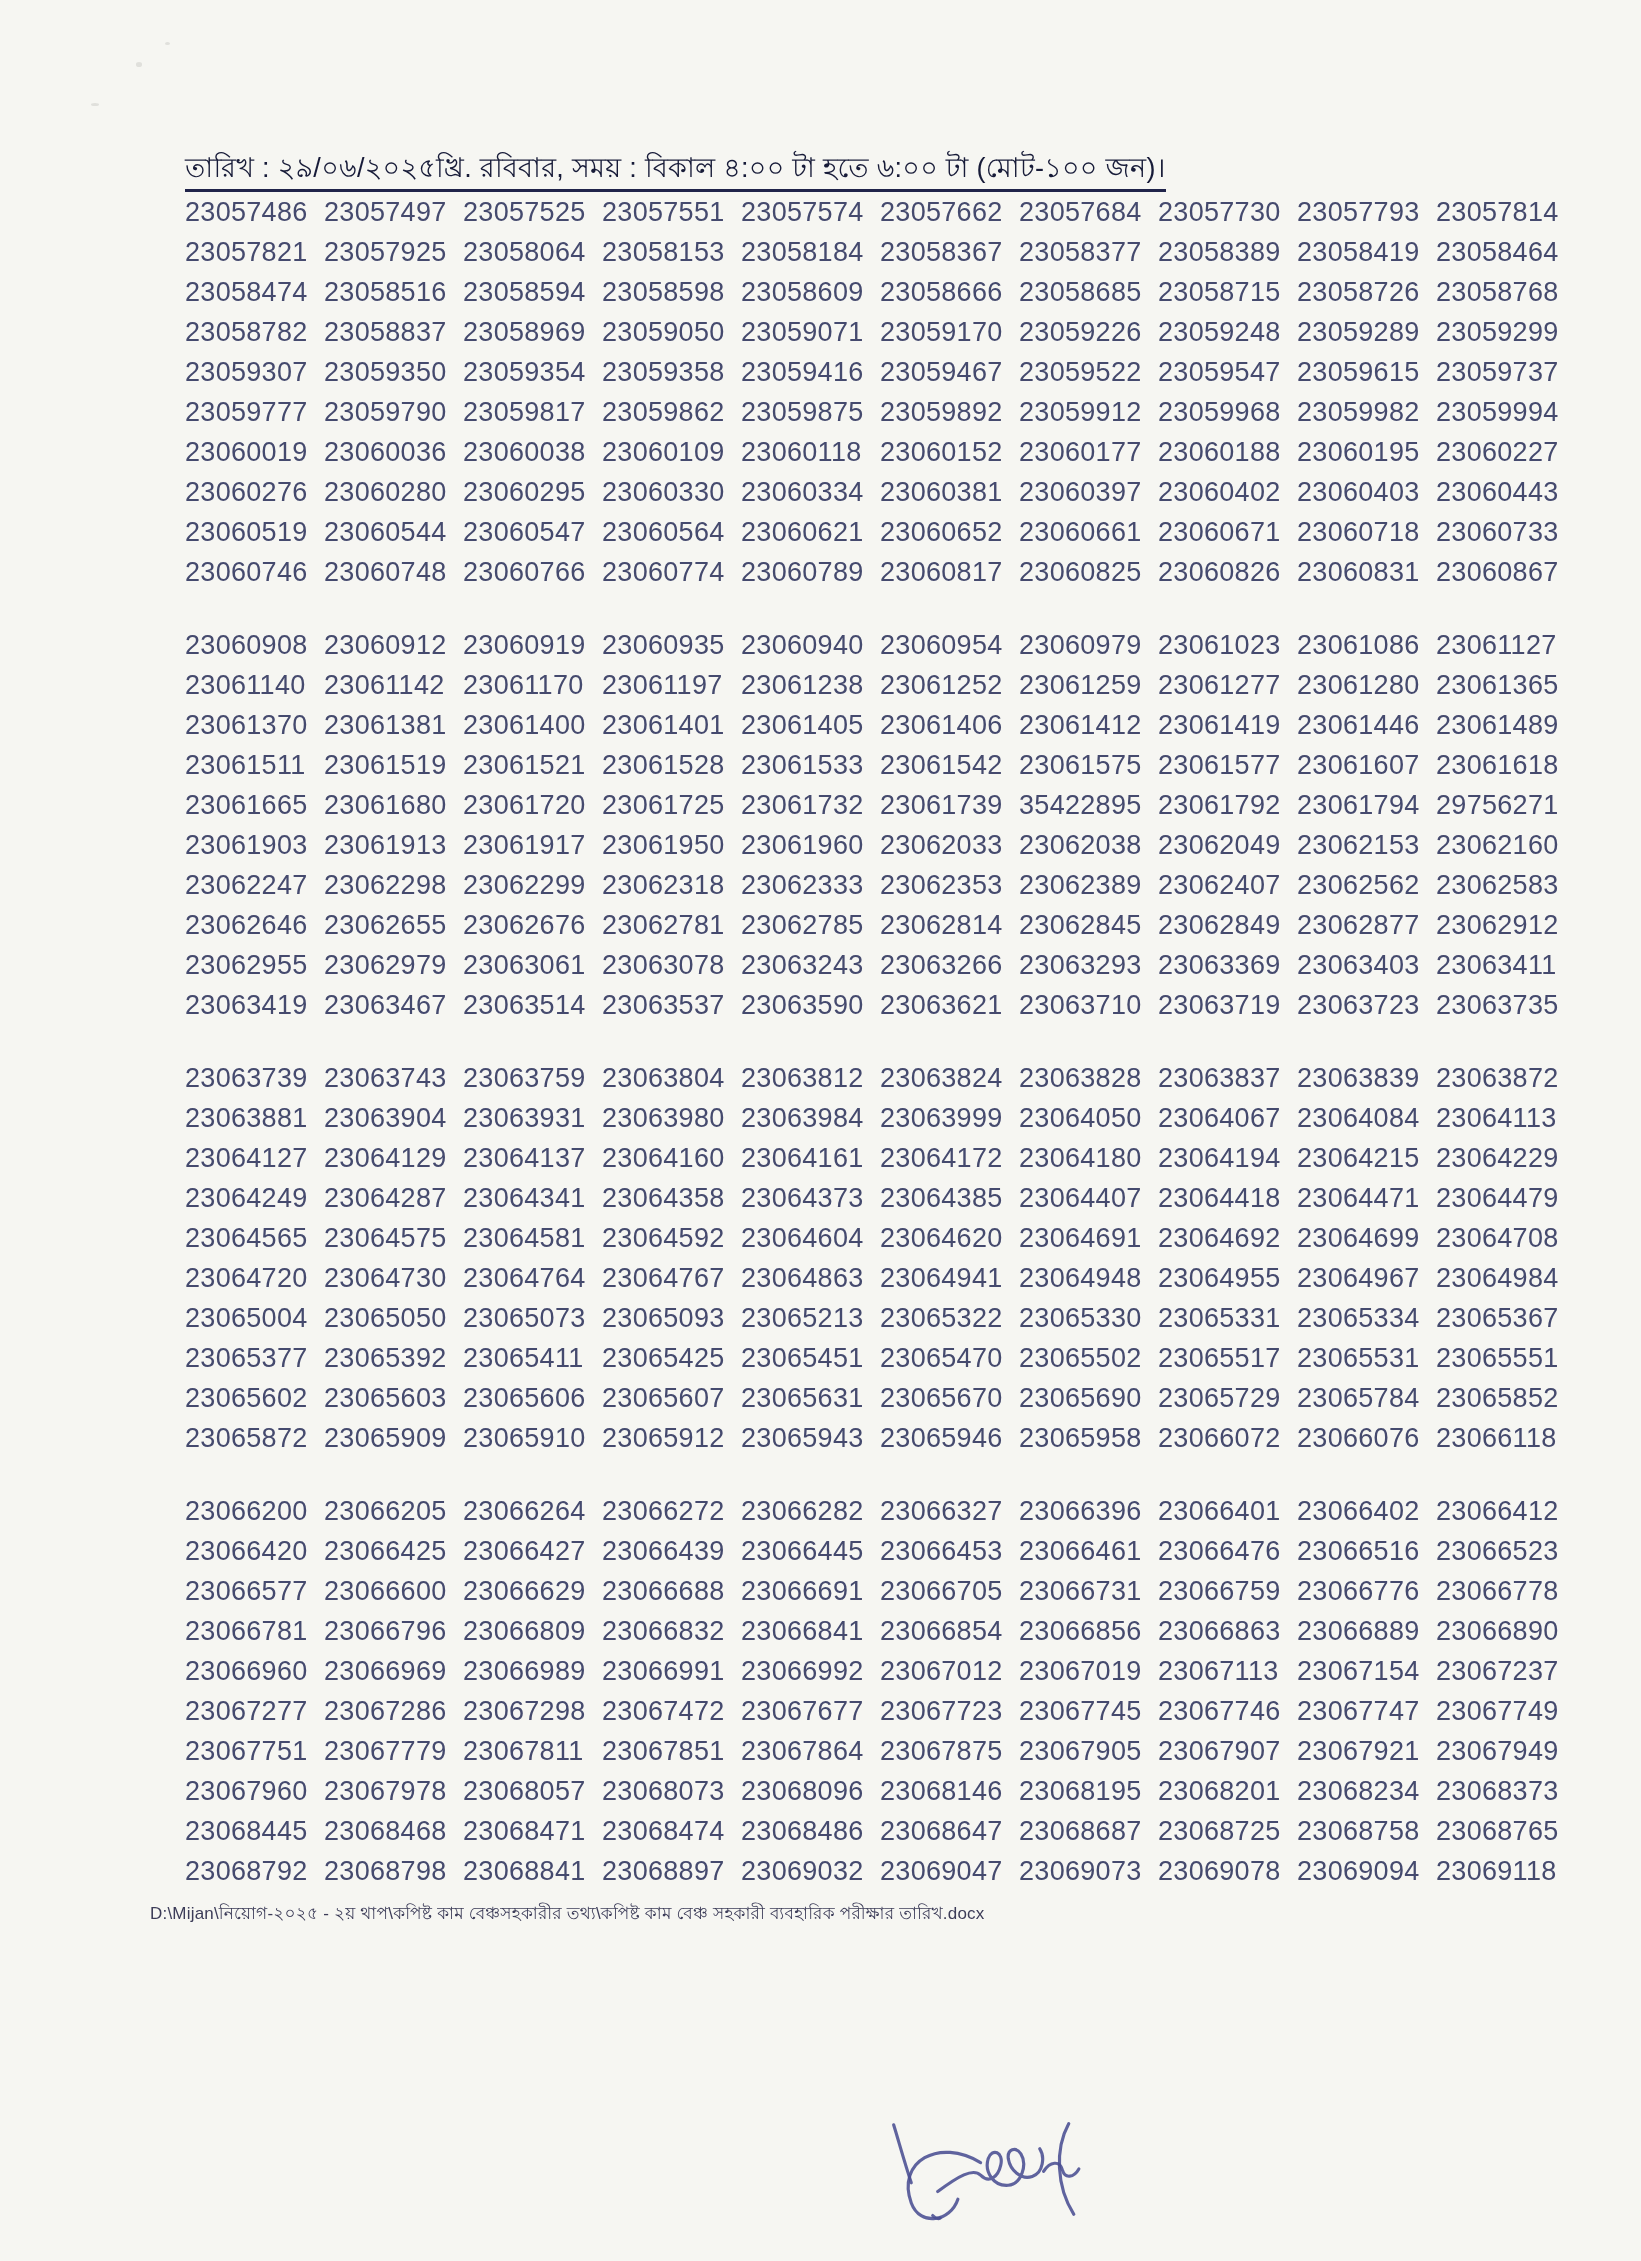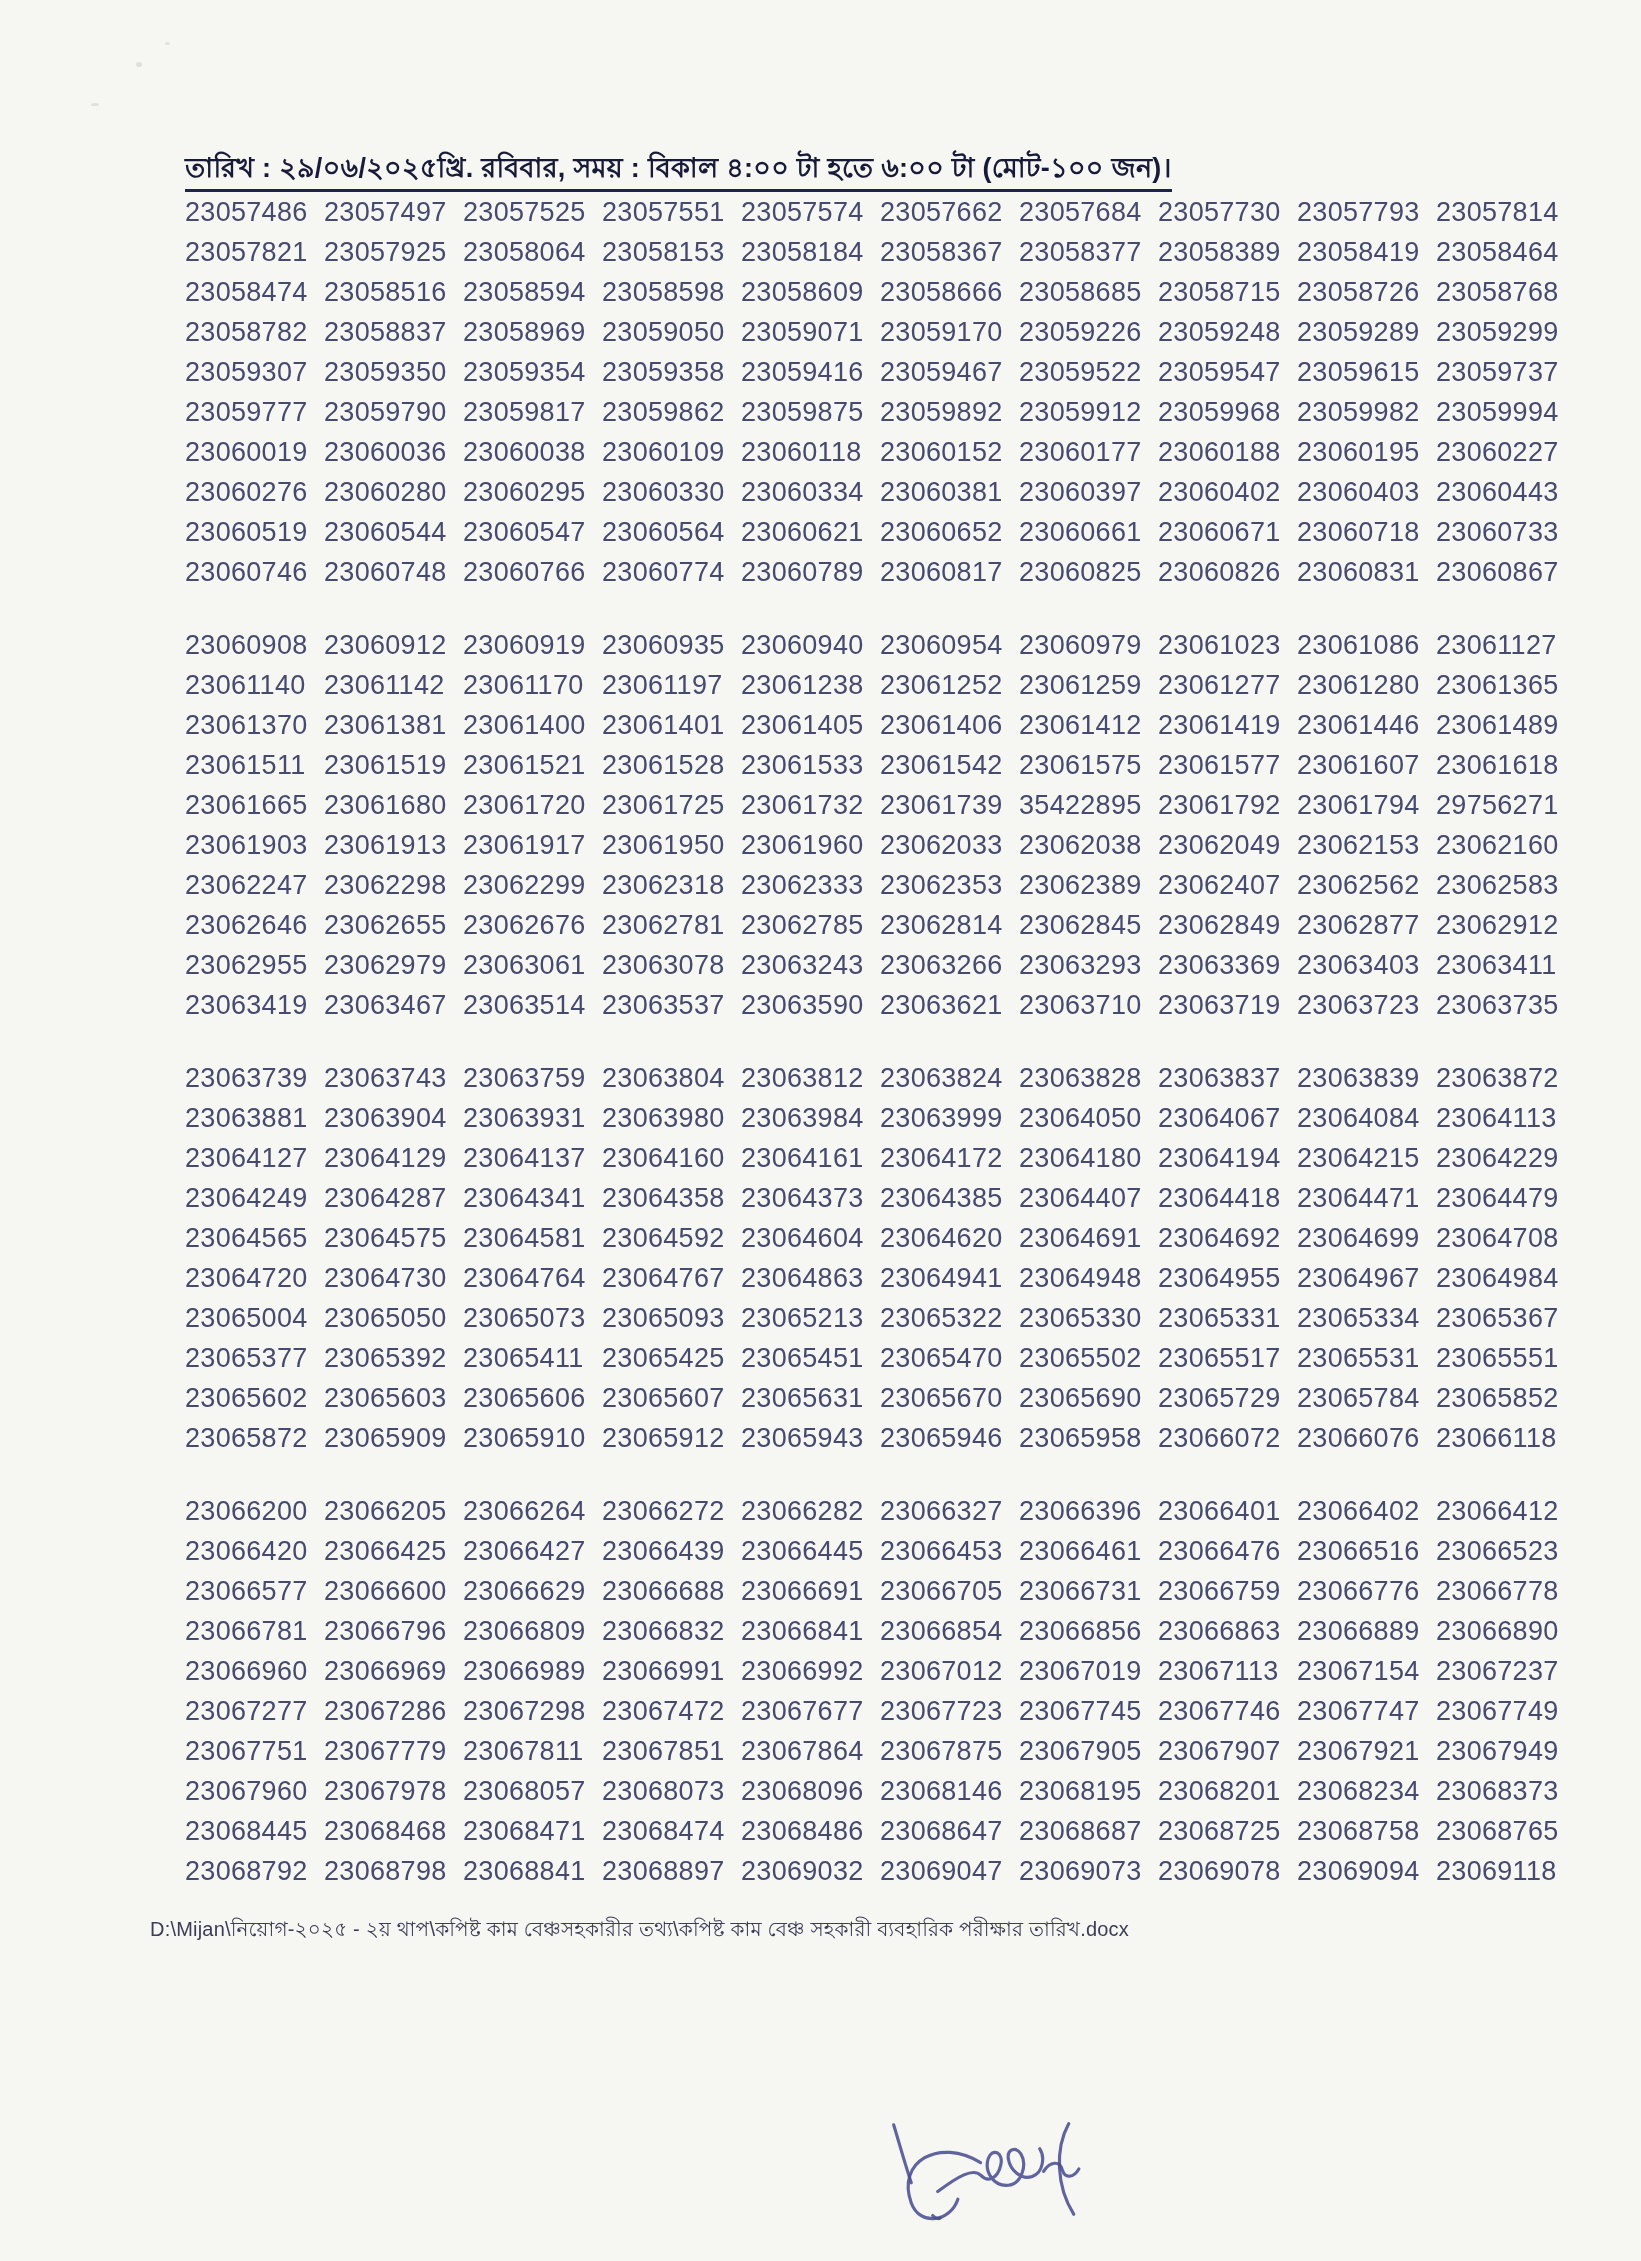--- a/index.html
+++ b/index.html
@@ -26,21 +26,21 @@
   .content{
     position:absolute;
     left:185px;
     top:153px;
     width:1403px;
   }
   .session-header{
     display:inline-block;
     font-size:27px;
     line-height:1.15;
-    font-weight:bold;
+    font-weight:normal;
     color:var(--header-ink);
     border-bottom:3.9px solid #20244a;
     padding-bottom:5.1px;
     letter-spacing:0.3px;
     white-space:nowrap;
     text-align:center;
   }
   .grid{
     display:grid;
     grid-template-columns:repeat(10, 139px);
@@ -50,23 +50,23 @@
     line-height:40px;
     font-size:27px;
     color:var(--ink);
     text-align:left;
     white-space:nowrap;
     letter-spacing:0.3px;
   }
   section{display:block;}
   section + section{margin-top:33px;}
   .footer-row{
-    margin-top:23px;
+    margin-top:9px;
     margin-left:-35px;
-    font-size:20px;
+    font-size:17px;
     color:var(--footer-ink);
     letter-spacing:0.2px;
     white-space:nowrap;
   }
   .signature{
     position:absolute;
     left:851px;
     top:2116px;
     width:239px;
     height:126px;

